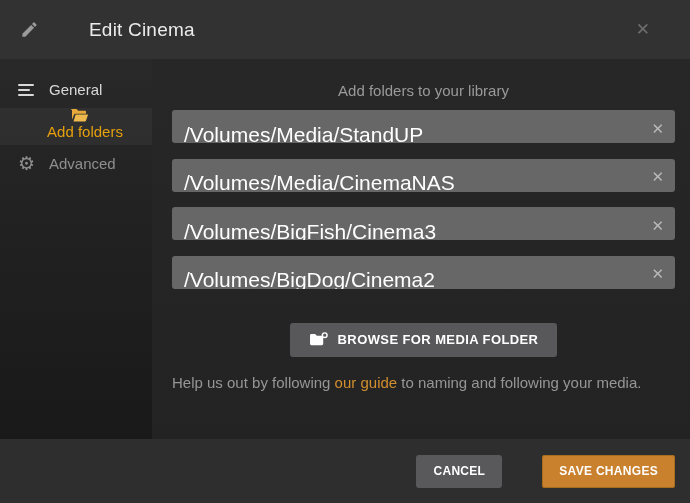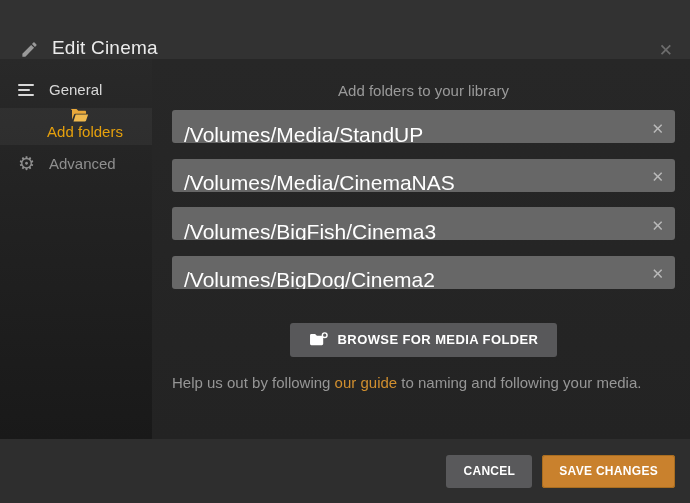--- a/index.html
+++ b/index.html
@@ -8,22 +8,23 @@
 
   .window {
     width: 690px; height: 503px;
     display: flex; flex-direction: column;
     background: #262626; overflow: hidden;
   }
 
   
   .hdr {
     flex: 0 0 59px; background: #323232;
-    display: flex; align-items: flex-end;
-    padding: 0 17px 0 20px;
+    display: flex; align-items: center;
+    padding: 0 40px 0 20px;
+    gap: 37px;
   }
   .hdr-pencil { width: 19px; height: 19px; display: inline-block; }
   .hdr-title { font-size: 19px; color: #ebebeb; margin-left: 13px; flex: 1; letter-spacing: .2px; }
   .hdr-close {
     color: #6d6d6d; font-size: 17px; font-weight: bold;
     background: none; border: none; cursor: pointer; line-height: 1;
     font-family: inherit;
   }
 
   
@@ -86,21 +87,21 @@
     flex: 0 0 64px; background: #2e2e2e;
     display: flex; align-items: center; justify-content: flex-end;
     gap: 10px; padding-right: 15px;
   }
   .btn {
     border: none; border-radius: 3px; cursor: pointer;
     font-family: inherit; font-size: 12px; font-weight: bold; letter-spacing: .3px;
     color: #fff; height: 33px; padding: 0 17px; text-align: right;
   }
   .btn-cancel { background: #59595b; }
-  .btn-save { background: #c9812d; box-shadow: inset 0 0 0 1px #a96d20; }
+  .btn-save { background: #c9812d; box-shadow: inset 0 0 0 1px #a96d20; margin-left: 30px; }
 </style>
 </head>
 <body>
 
 <div class="window">
 
   <div class="hdr">
     <span class="hdr-pencil">
       <svg viewBox="0 0 24 24" width="19" height="19">
         <path fill="#9a9a9a" d="M3 17.25V21h3.75L17.81 9.94l-3.75-3.75L3 17.25zM20.71 7.04a1 1 0 0 0 0-1.41l-2.34-2.34a1 1 0 0 0-1.41 0l-1.83 1.83 3.75 3.75 1.83-1.83z"></path>

